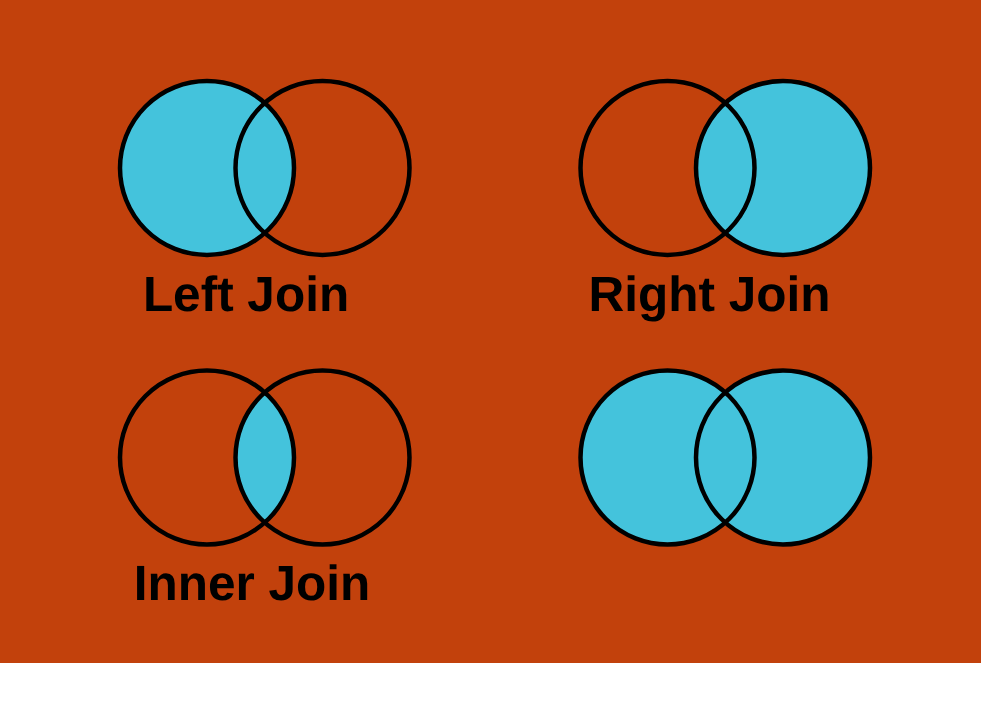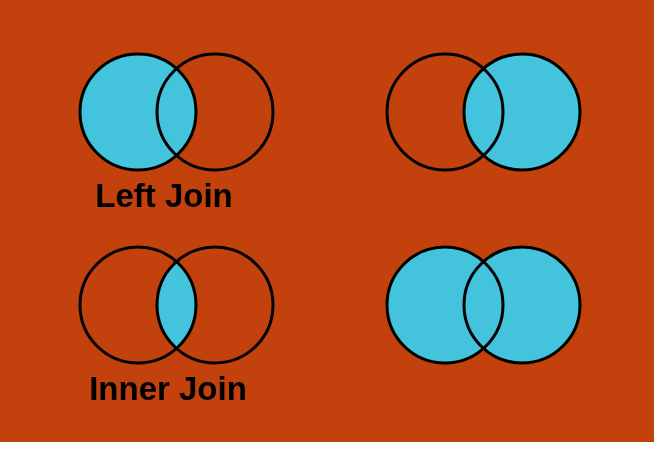--- a/index.html
+++ b/index.html
@@ -79,17 +79,18 @@
     <svg width="210" height="134" viewBox="0 0 210 134">
       <circle cx="65" cy="67" r="58" fill="#44C3DC"></circle>
       <circle cx="142" cy="67" r="58" fill="#44C3DC"></circle>
       <circle cx="65" cy="67" r="58" fill="none" stroke-width="3" stroke="#000000"></circle>
       <circle cx="142" cy="67" r="58" fill="none" stroke-width="3" stroke="#000000"></circle>
     </svg>
   </div>
 
   <div class="join-label" id="label-left-join">Left Join</div>
 
+  <div class="join-label" id="label-right-join">Right Join</div>
 
   <div class="join-label" id="label-inner-join">Inner Join</div>
 
 
 </div>
 
 </body></html>

